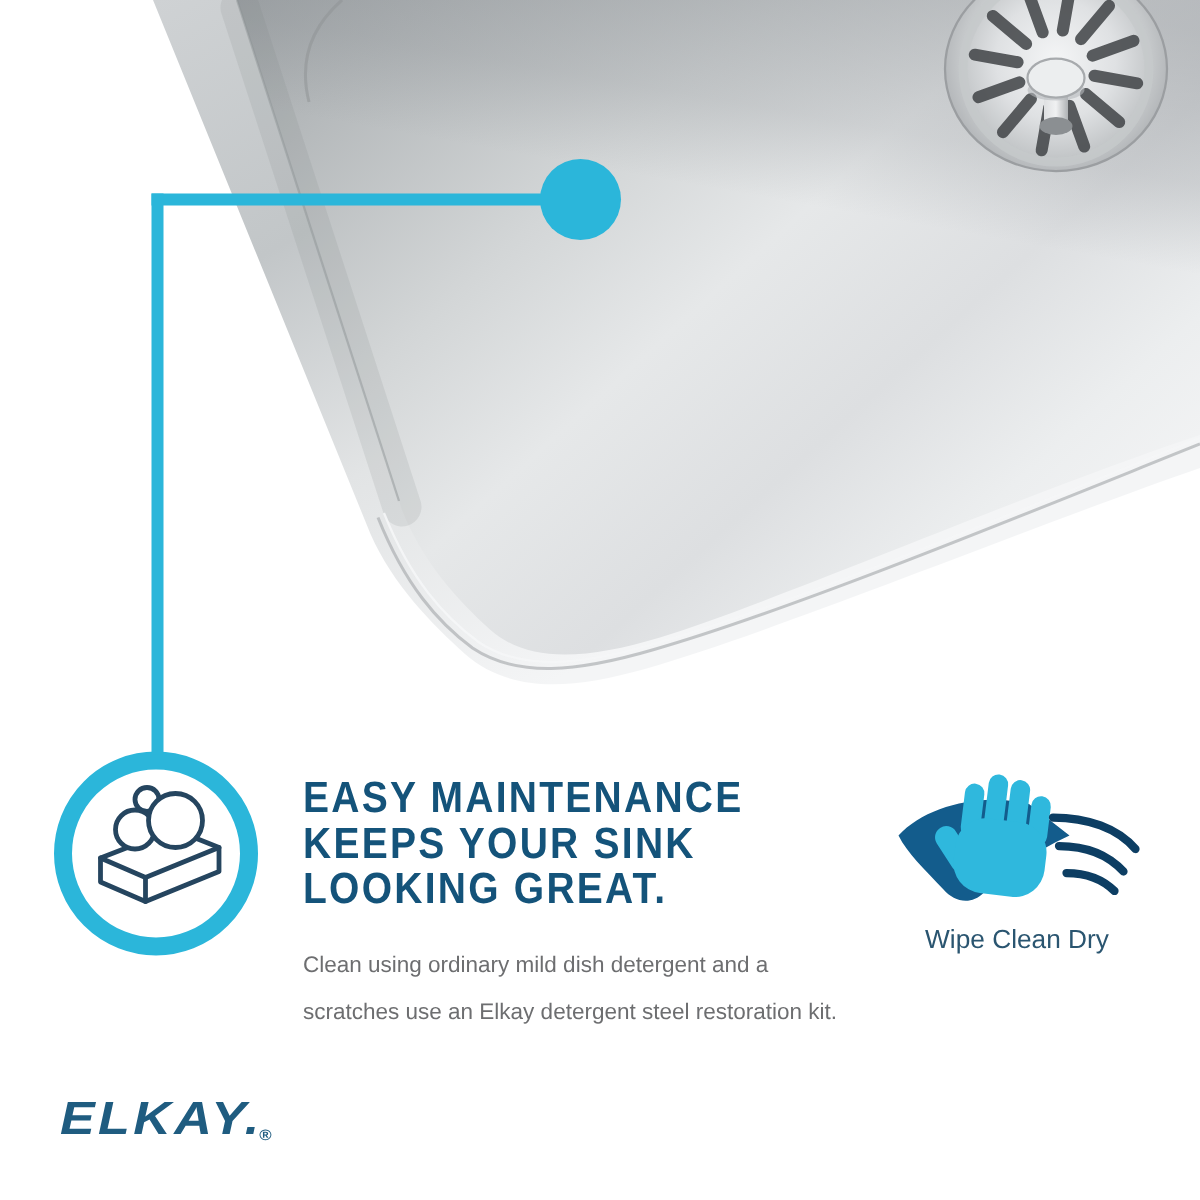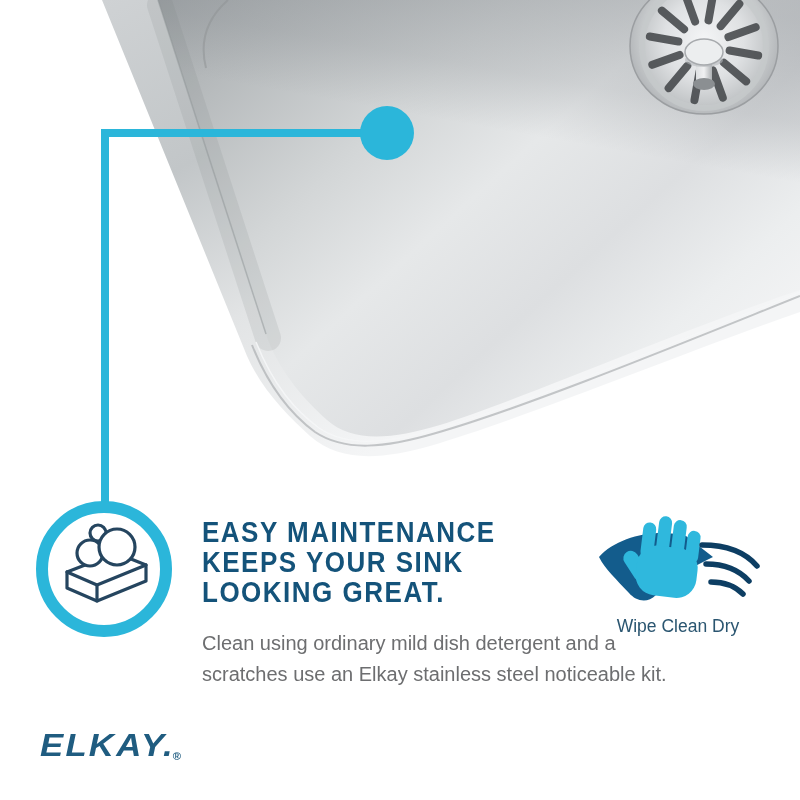--- a/index.html
+++ b/index.html
@@ -14,21 +14,21 @@
   #vline{left:101px;top:129px;width:8px;height:374px;z-index:3;}
   #dot{left:360px;top:106px;width:54px;height:54px;border-radius:50%;z-index:3;}
   #ring{left:36px;top:501px;width:112px;height:112px;border:12px solid var(--cyan);
         border-radius:50%;background:#fff;z-index:2;}
   #soap{left:7px;top:2px;}
   
   #headline{left:202px;top:517px;color:var(--headblue);font-weight:bold;
             font-size:26px;line-height:27px;letter-spacing:1.5px;
             transform:scaleY(1.12);transform-origin:top left;white-space:nowrap;}
   #headline span{display:block;}
-  #bodytext{left:202px;top:628px;color:var(--gray);font-size:20px;
+  #bodytext{left:202px;top:628px;color:var(--gray);font-size:15px;
             line-height:31px;white-space:nowrap;}
   #bodytext span{display:block;}
   
   #wipeicon{left:585px;top:505px;}
   #wipelabel{left:585px;top:616px;width:186px;text-align:center;
              color:#2a5570;font-size:17.5px;}
   
   #logo{left:40px;top:728px;color:var(--steel);font-weight:bold;font-style:italic;
         font-size:31px;letter-spacing:2px;transform:scaleX(1.12);
         transform-origin:left top;white-space:nowrap;}
@@ -137,21 +137,21 @@
 </div>
 
 <div class="abs" id="headline" style="--headblue:#14537a">
   <span>EASY MAINTENANCE</span>
   <span>KEEPS YOUR SINK</span>
   <span>LOOKING GREAT.</span>
 </div>
 
 <div class="abs" id="bodytext" style="--gray:#6d6e70">
   <span>Clean using ordinary mild dish detergent and a</span>
-  <span>scratches use an Elkay stainless steel noticeable kit.</span>
+  <span>scratches use an Elkay detergent steel restoration kit.</span>
 </div>
 
 <svg id="wipeicon" class="abs" width="186" height="106" viewBox="0 0 186 106" aria-hidden="true">
 
   <path fill="#135c8c" d="M 14,52 C 32,32 70,23 101,31 L 128,52 C 108,61 86,76 71,90
            C 62,99 51,96 44,88 C 31,74 20,64 14,52 Z"></path>
 
   <g fill="#2fb8dd" transform="rotate(7 84 60)">
     <rect x="54" y="20" width="13" height="36" rx="6.5"></rect>
     <rect x="69" y="12" width="13" height="44" rx="6.5"></rect>

